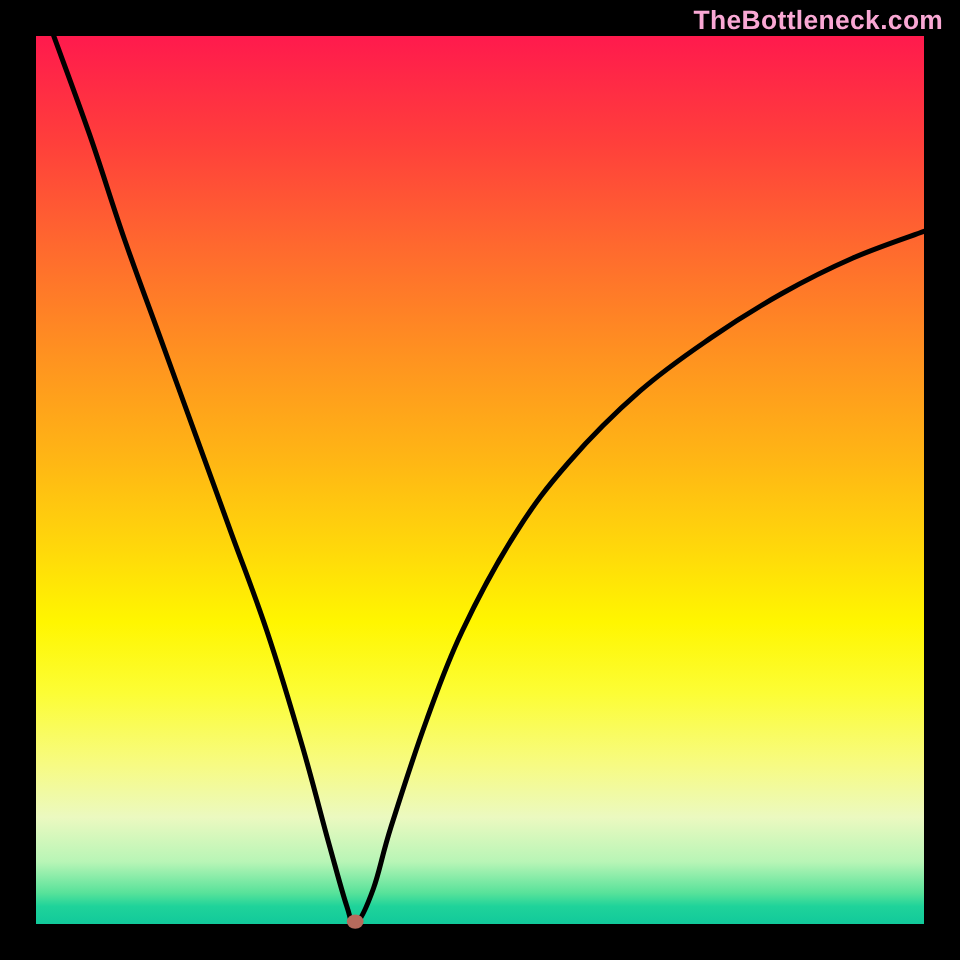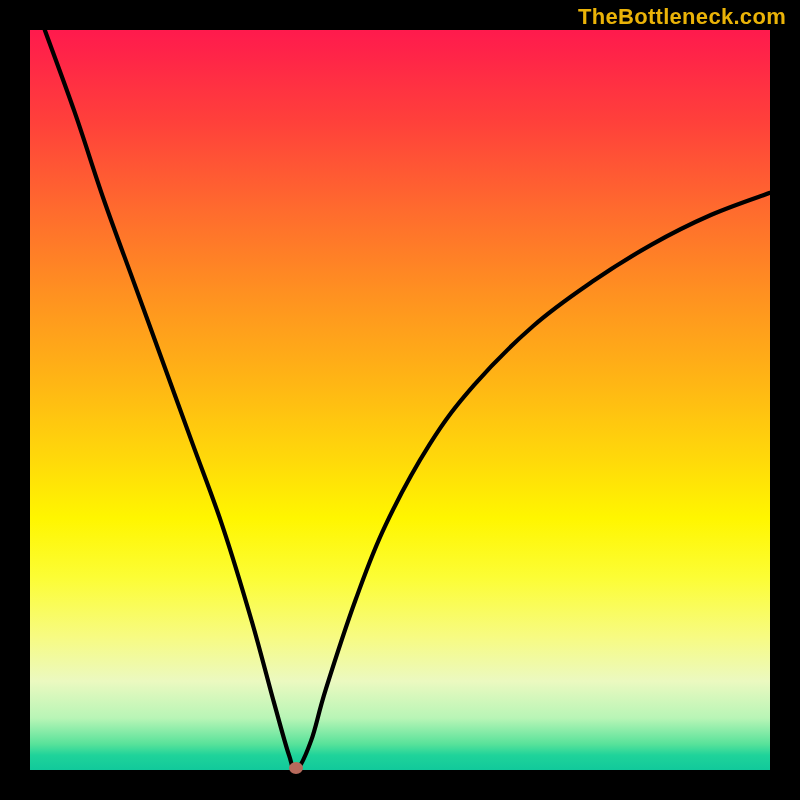--- a/index.html
+++ b/index.html
@@ -14,21 +14,21 @@
   .frame {
     position: relative;
     width: 800px;
     height: 800px;
     background: #000;
   }
   .watermark {
     position: absolute;
     top: 4px;
     right: 14px;
-    color: #eab308;
+    color: #f9a8d4;
     font-size: 22px;
     font-weight: 600;
     letter-spacing: 0.3px;
     z-index: 3;
   }
   .plot-area {
     position: absolute;
     left: 30px;
     top: 30px;
     width: 740px;

